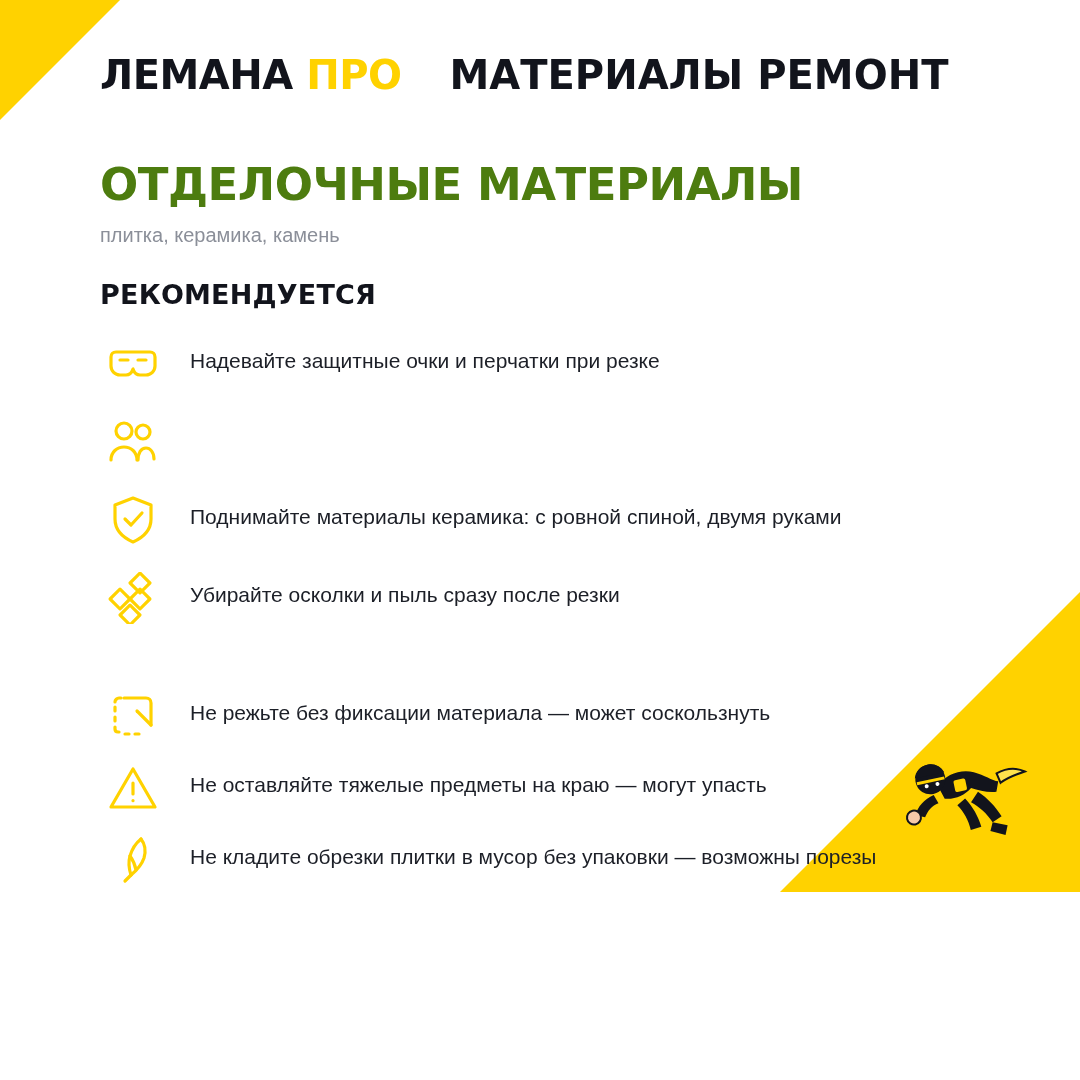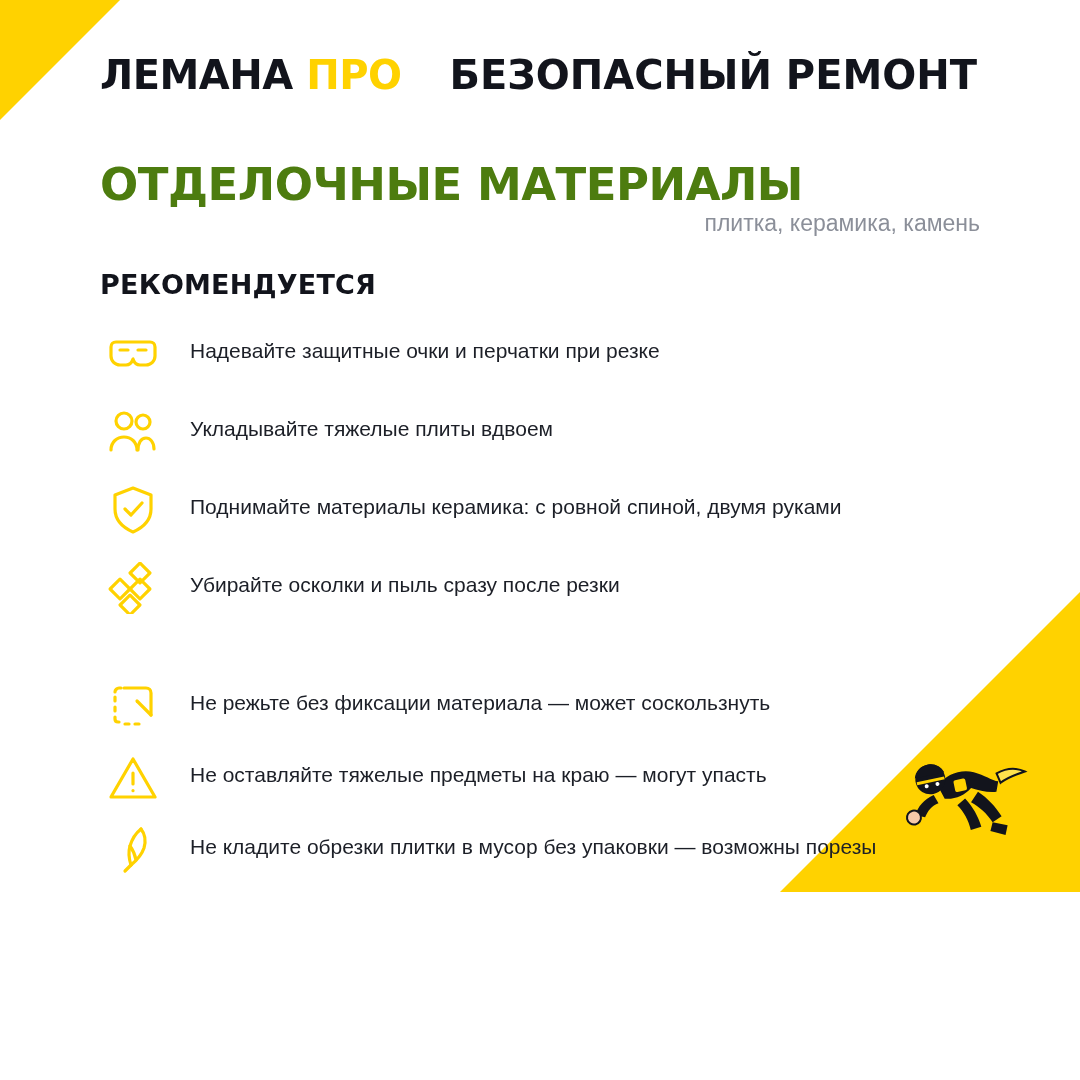--- a/index.html
+++ b/index.html
@@ -67,25 +67,24 @@
   }
   .main-title {
     font-size: 45px;
     font-weight: bold;
     color: #4d7c0f;
     letter-spacing: -0.5px;
     line-height: 1.1;
     font-family: "DejaVu Sans", sans-serif;
   }
   .subtitle {
-    margin-top: 0;
-    font-size: 23px;
+    margin-top: 14px;
+    font-size: 20px;
     color: #8b8f99;
     font-family: "Liberation Sans", sans-serif;
-    text-align: right;
   }
 
   .section { margin-top: 32px; }
   .section-title {
     font-size: 27px;
     font-weight: bold;
     color: #12141c;
     letter-spacing: 0.2px;
     font-family: "DejaVu Sans", sans-serif;
   }
@@ -128,21 +127,21 @@
 
 <div class="poster">
 
   <div class="corner-tl"></div>
   <div class="corner-br"></div>
 
   <div class="header">
     <div class="logo">
       <span class="lemana">ЛЕМАНА</span><span>&nbsp;</span><span class="pro">ПРО</span>
     </div>
-    <div class="header-title">БЕЗОПАСНЫЙ РЕМОНТ</div>
+    <div class="header-title">МАТЕРИАЛЫ РЕМОНТ</div>
   </div>
 
   <div class="body-wrap">
     <div class="main-title">ОТДЕЛОЧНЫЕ МАТЕРИАЛЫ</div>
     <div class="subtitle">плитка, керамика, камень</div>
 
     <div class="section do">
       <div class="section-title">РЕКОМЕНДУЕТСЯ</div>
       <div class="items">
 
@@ -158,21 +157,20 @@
 
         <div class="item">
           <div class="item-icon">
             <svg width="50" height="44" viewBox="0 0 50 44" fill="none" stroke="#FFD200" stroke-width="3.2" stroke-linecap="round" stroke-linejoin="round">
               <circle cx="16" cy="11" r="8"></circle>
               <circle cx="35" cy="12" r="7"></circle>
               <path d="M3 40c0-8 6-13 13-13s13 5 13 13"></path>
               <path d="M30 40c0-7 3-12 8-12 4 0 8 4 8 11"></path>
             </svg>
           </div>
-          <div class="item-text">Укладывайте тяжелые плиты вдвоем</div>
         </div>
 
         <div class="item">
           <div class="item-icon">
             <svg width="44" height="50" viewBox="0 0 44 50" fill="none" stroke="#FFD200" stroke-width="3.2" stroke-linecap="round" stroke-linejoin="round">
               <path d="M22 3 4 10v14c0 12 9 19 18 23 9-4 18-11 18-23V10z"></path>
               <path d="M14 24l6 6 11-12"></path>
             </svg>
           </div>
           <div class="item-text">Поднимайте материалы керамика: с ровной спиной, двумя руками</div>

